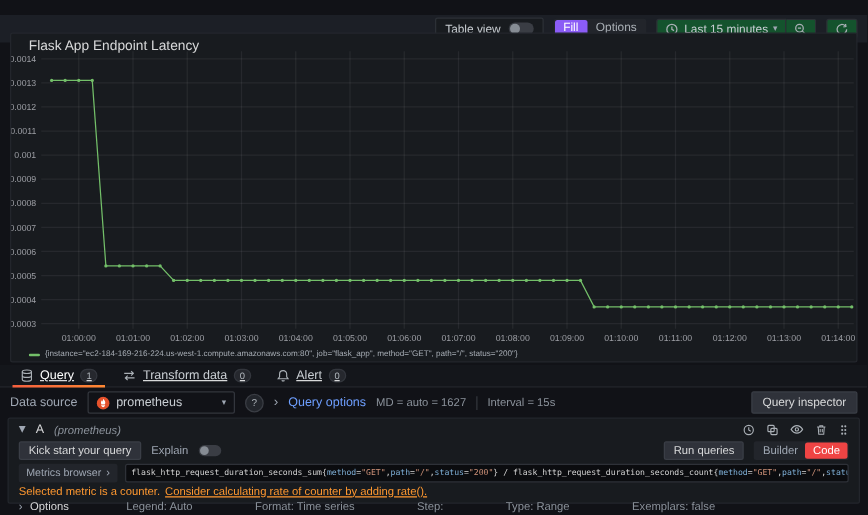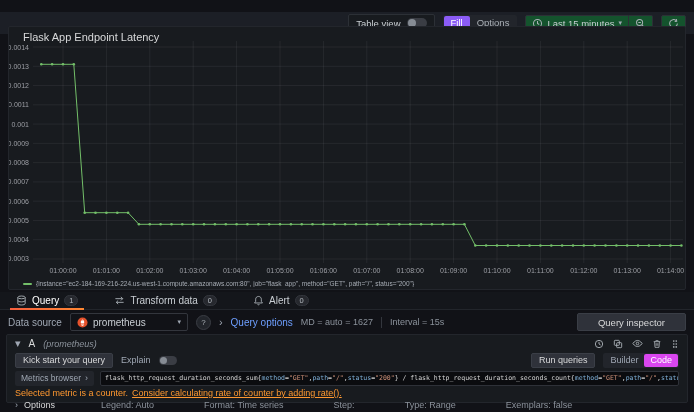--- a/index.html
+++ b/index.html
@@ -30,22 +30,22 @@
   .panel{position:absolute;left:8px;right:8px;top:26px;height:264px;background:#181b1f;
     border:1px solid #23262c;border-radius:2px;box-sizing:border-box;}
   .panel-title{position:absolute;top:4px;left:14px;font-size:11px;color:#d8d9da;}
   #chart-svg{position:absolute;left:0;top:0;}
   .legend{position:absolute;left:14px;right:6px;bottom:2px;display:flex;align-items:center;gap:4px;
     white-space:nowrap;overflow:hidden;}
   .legend-marker{display:inline-block;width:9px;height:2px;background:#73bf69;border-radius:1px;flex:none;}
   .legend-text{font-size:6.5px;color:#a7adb5;}
 
   
-  .tabbar{position:absolute;top:292px;left:0;right:0;height:17px;display:flex;align-items:stretch;gap:20px;
-    padding-left:8px;border-bottom:1px solid #22252b;background:#14161b;}
+  .tabbar{position:absolute;top:292px;left:0;right:0;height:17px;display:flex;align-items:stretch;gap:4px;
+    padding-left:8px;border-bottom:1px solid #22252b;background:#14161b;text-decoration:underline;}
   .tab{position:relative;display:flex;align-items:center;gap:5px;padding:0 8px;font-size:10px;color:#c9ced3;cursor:pointer;}
   .tab.active{color:#ffffff;}
   .tab.active::after{content:"";position:absolute;left:2px;right:2px;bottom:-1px;height:2px;
     background:linear-gradient(90deg,#f55f3e,#ff8833);}
   .tab .badge{font-size:7.5px;background:#26282e;border:1px solid #33363d;color:#b3b9bf;border-radius:7px;
     padding:0 4px;line-height:9px;}
 
   
   .dsrow{position:absolute;top:311px;left:0;right:0;height:22px;display:flex;align-items:center;gap:8px;
     padding:0 8px;font-size:10px;color:#c9ced3;}
@@ -54,36 +54,36 @@
     border:1px solid #33363d;border-radius:2px;padding:0 6px;cursor:pointer;box-sizing:border-box;}
   .ds-picker .caret{margin-left:auto;}
   .help-circle{width:13px;height:13px;border-radius:50%;background:#22252b;border:1px solid #3a3d44;
     color:#aab0b6;font-size:8px;display:inline-flex;align-items:center;justify-content:center;cursor:pointer;}
   .chev{color:#9fa7b3;font-size:11px;line-height:1;}
   .qo-link{background:none;border:0;color:#6e9fff;font-size:10px;font-family:inherit;padding:0;cursor:pointer;}
   .qo-summary{color:#8b929b;font-size:9px;}
   .vdiv{width:1px;height:11px;background:#33363d;}
   .spacer{flex:1;}
   .btn-secondary{height:18px;background:#2f323a;border:1px solid #3a3e46;border-radius:2px;color:#d8d9da;
-    font-size:9.5px;font-family:inherit;padding:0 20px;cursor:pointer;display:inline-flex;align-items:center;}
+    font-size:9.5px;font-family:inherit;padding:0 8px;cursor:pointer;display:inline-flex;align-items:center;}
 
   
   .query-card{position:absolute;top:334px;left:6px;right:6px;height:69px;background:#181b1f;
     border:1px solid #23262c;border-radius:2px;box-sizing:border-box;padding:0 8px;}
   .q-header{height:15px;margin-top:1px;display:flex;align-items:center;gap:8px;}
   .refid{font-size:10px;color:#d8d9da;cursor:pointer;}
   .ds-hint{font-size:9px;font-style:italic;color:#8b929b;}
   .hdr-icons{display:flex;align-items:center;gap:9px;color:#868b93;}
   .q-row2{height:16px;margin:1px 0 2px 0;display:flex;align-items:center;gap:8px;}
   .btn-sm{height:15px;font-size:9px;padding:0 7px;}
   .explain-label{font-size:9px;color:#9fa7b3;}
   .bc-group{display:flex;background:#22252b;border-radius:2px;padding:1px;height:13px;}
   .bc-btn{border:0;background:transparent;color:#9fa7b3;font-size:9px;padding:0 6px;border-radius:2px;
     font-family:inherit;line-height:13px;cursor:pointer;}
-  .bc-btn.active{background:#d946ef;color:#fff;}
+  .bc-btn.active{background:#ef4444;color:#fff;}
   .q-editor-row{height:16px;display:flex;align-items:center;gap:6px;}
   .metrics-browser{display:flex;align-items:center;gap:4px;height:15px;background:#22252b;border:0;
     border-radius:2px;color:#9fa7b3;font-size:8.5px;font-family:inherit;padding:0 6px;cursor:pointer;flex:none;}
   .code-input{flex:1;height:15px;background:#0b0c0f;border:1px solid #2e3138;border-radius:2px;
     font-family:"DejaVu Sans Mono",monospace;font-size:6.5px;line-height:13px;padding:0 4px;
     white-space:pre;overflow:hidden;box-sizing:border-box;cursor:text;}
   .tok-metric{color:#d4d4d4;} .tok-punct{color:#d4d4d4;} .tok-operator{color:#d4d4d4;}
   .tok-label{color:#7fb0d8;} .tok-string{color:#ce9178;}
   .warning-row{height:11px;margin-top:1px;display:flex;align-items:center;gap:4px;font-size:9px;white-space:nowrap;}
   .warn-text{color:#ff9830;}

